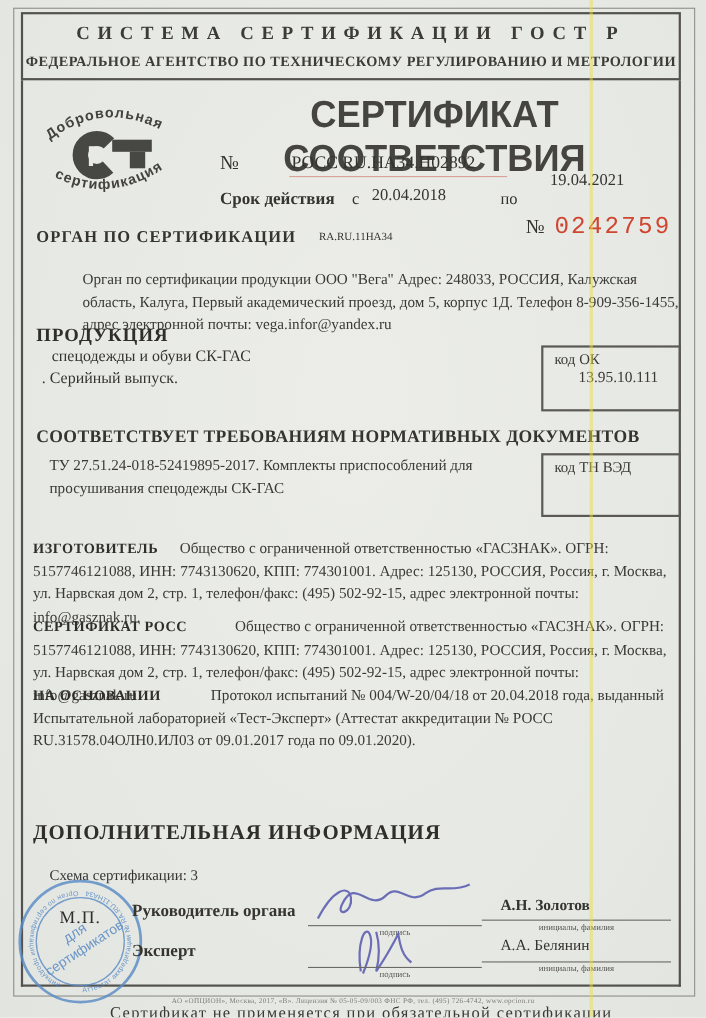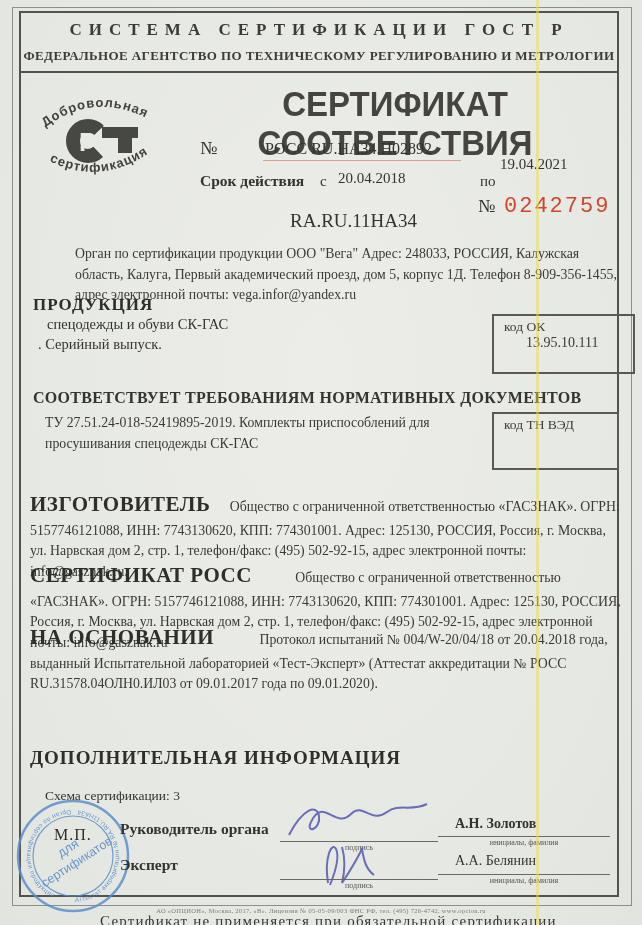--- a/index.html
+++ b/index.html
@@ -9,21 +9,21 @@
   .abs{position:absolute;}
   .outer-frame{left:12px;top:7px;width:618px;height:897px;border:1px solid #8f8f89;}
   .header-box{left:19px;top:11px;width:600px;height:62px;border:2px solid #53524e;box-sizing:border-box;}
   .main-box{left:19px;top:73px;width:600px;height:824px;border:2px solid #53524e;border-top:none;box-sizing:border-box;}
   .hline1{left:19px;top:20px;width:600px;text-align:center;font-weight:bold;font-size:17px;letter-spacing:7px;color:#3c3b37;}
   .hline2{left:19px;top:48px;width:600px;text-align:center;font-weight:bold;font-size:13px;letter-spacing:.4px;color:#3c3b37;}
   .doc-title{left:170px;top:86px;width:450px;text-align:center;font-family:"Liberation Sans",sans-serif;
              font-weight:bold;font-size:33px;letter-spacing:0px;color:#454440;transform:scaleY(1.04);}
   .lbl-b{font-weight:bold;color:#35342f;}
   .para{line-height:1.5;font-size:13.8px;color:#3a3935;}
-  .plabel{font-weight:bold;font-size:21px;letter-spacing:.5px;color:#2f2e2a;}
+  .plabel{font-weight:bold;font-size:13px;letter-spacing:.5px;color:#2f2e2a;}
   .code-box{border:2px solid #5a5954;box-sizing:border-box;font-size:13.5px;color:#3a3935;padding:3px 0 0 10px;}
   .sig-line{border-top:1px solid #6a6964;height:0;}
   .caption{font-size:8px;color:#55544f;text-align:center;}
   .red-num{font-family:"Liberation Mono",monospace;font-size:22px;letter-spacing:2px;}
   .yellow-line{left:536px;top:0;width:3px;height:925px;background:rgba(233,222,70,.5);}
   .tiny-print{left:0;top:907px;width:642px;text-align:center;font-size:6.5px;color:#7d7c76;letter-spacing:.3px;}
   .footer-note{font-size:15px;letter-spacing:1.2px;color:#3a3935;}
 </style>
 </head>
 <body>
@@ -58,40 +58,41 @@
 
   <div class="abs doc-title">СЕРТИФИКАТ СООТВЕТСТВИЯ</div>
 
   <div class="abs" style="left:200px;top:138px;font-size:18px;">№</div>
   <div class="abs" style="left:265px;top:140px;font-size:16px;">РОСС RU.НА34.Н02892</div>
   <div class="abs" style="left:263px;top:160px;width:198px;height:1px;background:rgba(200,70,50,.45);"></div>
 
   <div class="abs lbl-b" style="left:200px;top:172px;font-size:15.5px;">Срок действия</div>
   <div class="abs" style="left:320px;top:173px;font-size:15px;">с</div>
   <div class="abs" style="left:338px;top:170px;font-size:15px;">20.04.2018</div>
-  <div class="abs" style="left:455px;top:173px;font-size:15px;margin-left:25px;">по</div>
+  <div class="abs" style="left:455px;top:173px;font-size:15px;">по</div>
   <div class="abs" style="left:500px;top:156px;font-size:15px;">19.04.2021</div>
 
   <div class="abs" style="left:478px;top:196px;font-size:18px;">№</div>
   <div class="abs red-num" style="left:504px;top:194px;color:#cf4530;">0242759</div>
 
-  <div class="abs" style="left:290px;top:210px;font-size:19px;">RA.RU.11НА34</div>
+  <div class="abs lbl-b" style="left:33px;top:208px;font-size:15px;letter-spacing:1px;">ОРГАН ПО СЕРТИФИКАЦИИ</div>
+  <div class="abs" style="left:290px;top:210px;font-size:10px;">RA.RU.11НА34</div>
   <div class="abs para" style="left:75px;top:244px;width:548px;">Орган по сертификации продукции ООО "Вега" Адрес: 248033, РОССИЯ, Калужская область, Калуга, Первый академический проезд, дом 5, корпус 1Д. Телефон 8-909-356-1455, адрес электронной почты: vega.infor@yandex.ru</div>
 
   <div class="abs plabel" style="left:33px;top:295px;font-size:17px;letter-spacing:1px;">ПРОДУКЦИЯ</div>
   <div class="abs" style="left:47px;top:316px;font-size:14.5px;">спецодежды  и обуви СК-ГАС</div>
   <div class="abs" style="left:38px;top:336px;font-size:14.5px;">. Серийный выпуск.</div>
 
-  <div class="abs code-box" style="left:492px;top:314px;width:143px;height:60px;">
+  <div class="abs code-box" style="left:492px;top:314px;width:127px;height:60px;">
     <span>код ОК</span><br>
     <span style="margin-left:22px;font-size:14px;">13.95.10.111</span>
   </div>
 
   <div class="abs lbl-b" style="left:33px;top:389px;font-size:16px;letter-spacing:.3px;">СООТВЕТСТВУЕТ ТРЕБОВАНИЯМ НОРМАТИВНЫХ ДОКУМЕНТОВ</div>
-  <div class="abs para" style="left:45px;top:413px;width:440px;">ТУ 27.51.24-018-52419895-2019. Комплекты приспособлений для просушивания спецодежды СК-ГАС</div>
+  <div class="abs para" style="left:45px;top:413px;width:440px;">ТУ 27.51.24-018-52419895-2017. Комплекты приспособлений для просушивания спецодежды СК-ГАС</div>
 
   <div class="abs code-box" style="left:492px;top:412px;width:127px;height:58px;">
     <span>код ТН ВЭД</span><br>
     <span></span>
   </div>
 
   <p class="abs para" style="left:30px;top:489px;width:592px;margin:0;">
     <span class="plabel" style="margin-right:16px;">ИЗГОТОВИТЕЛЬ</span>
     <span>Общество с ограниченной ответственностью «ГАСЗНАК». ОГРН: 5157746121088, ИНН: 7743130620, КПП: 774301001. Адрес: 125130, РОССИЯ, Россия, г. Москва, ул. Нарвская дом 2, стр. 1, телефон/факс: (495) 502-92-15, адрес электронной почты: info@gasznak.ru.</span>
   </p>

